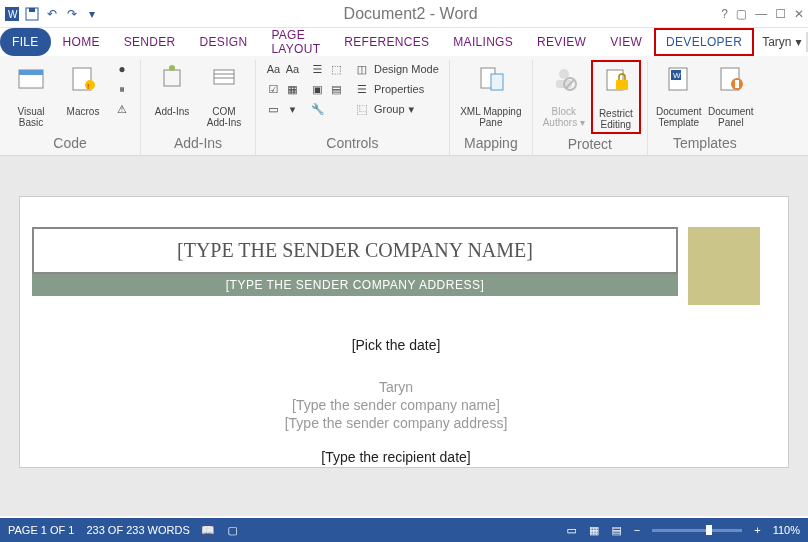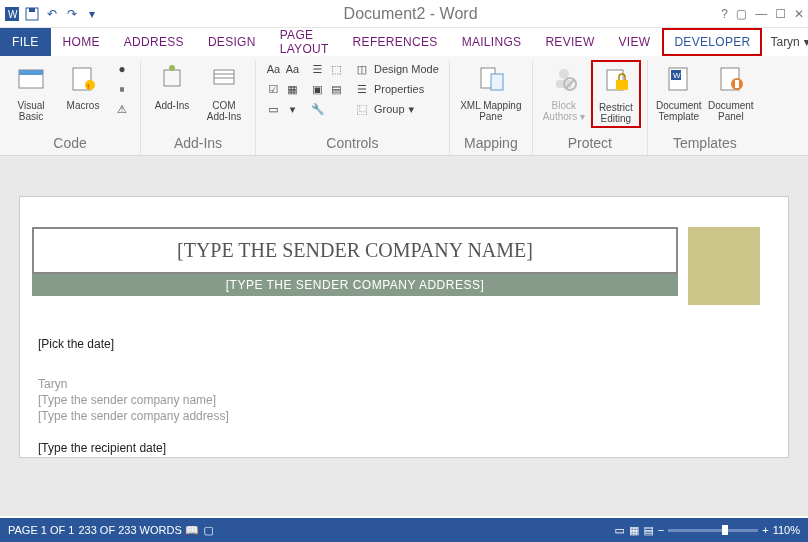--- a/index.html
+++ b/index.html
@@ -7,52 +7,52 @@
 
 .titlebar { height: 28px; background: #fff; display: flex; align-items: center; padding: 0 4px; border-bottom: 1px solid #e5e5e5; }
 .tb-left { display: flex; gap: 4px; align-items: center; }
 .tb-icon { width: 16px; height: 16px; display: inline-flex; align-items: center; justify-content: center; color: #2b579a; font-size: 12px; }
 .tb-title { flex: 1; text-align: center; font-size: 16px; color: #777; }
 .tb-right { display: flex; gap: 8px; align-items: center; }
 .tb-win { color: #777; font-size: 12px; cursor: pointer; }
 
 .menubar { height: 28px; background: #fff; display: flex; align-items: stretch; }
 .tab { padding: 0 12px; font-size: 12px; color: #701a75; display: flex; align-items: center; cursor: pointer; letter-spacing: 0.3px; }
-.tab.file { background: #2b579a; color: #fff; font-weight: 400; }
+.tab.file { background: #2b579a; color: #fff; font-weight: 400; border-radius: 14px; }
 .tab.active { border: 2px solid #c00; padding: 0 10px; color: #2b579a; }
 .menubar .sp { flex: 1; }
 .user { padding: 0 8px; display: flex; align-items: center; gap: 4px; font-size: 12px; color: #444; }
 .avatar { width: 20px; height: 20px; background: #ddd; }
 
 .ribbon { height: 100px; background: #f6f6f6; border-bottom: 1px solid #d8d8d8; display: flex; padding-top: 4px; }
 .group { display: flex; flex-direction: column; align-items: center; padding: 0 6px; border-right: 1px solid #e2e2e2; }
 .group-body { flex: 1; display: flex; align-items: flex-start; gap: 2px; }
 .group-label { font-size: 14px; color: #777; padding: 2px 0 4px; }
 .big-btn { display: flex; flex-direction: column; align-items: center; justify-content: flex-start; width: 50px; padding: 2px; font-size: 10px; color: #444; text-align: center; cursor: pointer; }
 .big-btn.disabled { color: #aaa; }
-.big-btn .text { margin-top: 6px; line-height: 1.1; }
+.big-btn .text { margin-top: 12px; line-height: 1.1; }
 .icon-slot { width: 32px; height: 32px; display: flex; align-items: center; justify-content: center; }
 .small-col { display: flex; flex-direction: column; gap: 2px; padding: 0 2px; }
 .small-row { display: flex; align-items: center; gap: 4px; font-size: 11px; color: #444; padding: 1px 2px; cursor: pointer; white-space: nowrap; }
 .small-row .si { width: 16px; height: 16px; display: inline-flex; align-items: center; justify-content: center; }
 
 .hl { border: 2px solid #c00; }
 
 .doc-scroll { height: 360px; background: #e9e9e9; padding-top: 40px; overflow: hidden; }
 .page { width: 770px; margin: 0 auto; background: #fff; border: 1px solid #ccc; padding: 30px 28px 0 12px; }
 .page-head { display: flex; gap: 10px; }
 .head-left { flex: 1; }
 .title-block { border: 2px solid #888; text-align: center; padding: 10px; font-family: Georgia, serif; font-size: 20px; color: #555; }
 .addr-block { background: #879b8a; color: #fff; text-align: center; font-size: 12px; padding: 4px 0; letter-spacing: 0.5px; }
 .head-right { width: 72px; height: 78px; background: #cbc58a; }
-.body-txt { padding: 30px 6px 0; font-size: 12px; color: #222; }
+.body-txt { padding: 30px 6px 0; font-size: 14px; color: #222; text-align: center; }
 .body-txt .ph { color: #999; }
 .body-txt p { margin: 2px 0; }
 
-.statusbar { height: 24px; background: #2b579a; color: #fff; display: flex; align-items: center; padding: 0 8px; font-size: 11px; gap: 4px; position: absolute; bottom: 0; width: 808px; }
+.statusbar { height: 24px; background: #2b579a; color: #fff; display: flex; align-items: center; padding: 0 8px; font-size: 11px; gap: 12px; position: absolute; bottom: 0; width: 808px; }
 .statusbar .sp { flex: 1; }
 .sb-item { display: flex; align-items: center; gap: 4px; }
 .slider { width: 90px; height: 3px; background: #6e8bbf; position: relative; }
 .slider .thumb { position: absolute; width: 6px; height: 10px; background: #fff; top: -4px; left: 60%; }
 
 svg { display: block; }
 </style>
 </head>
 <body>
 
@@ -80,21 +80,21 @@
     <span class="tb-win">▢</span>
     <span class="tb-win">—</span>
     <span class="tb-win">☐</span>
     <span class="tb-win">✕</span>
   </div>
 </div>
 
 <div class="menubar">
   <div class="tab file">FILE</div>
   <div class="tab">HOME</div>
-  <div class="tab">ADDRESS</div>
+  <div class="tab">SENDER</div>
   <div class="tab">DESIGN</div>
   <div class="tab">PAGE LAYOUT</div>
   <div class="tab">REFERENCES</div>
   <div class="tab">MAILINGS</div>
   <div class="tab">REVIEW</div>
   <div class="tab">VIEW</div>
   <div class="tab active">DEVELOPER</div>
   <div class="sp"></div>
   <div class="user">
     <span>Taryn</span>

